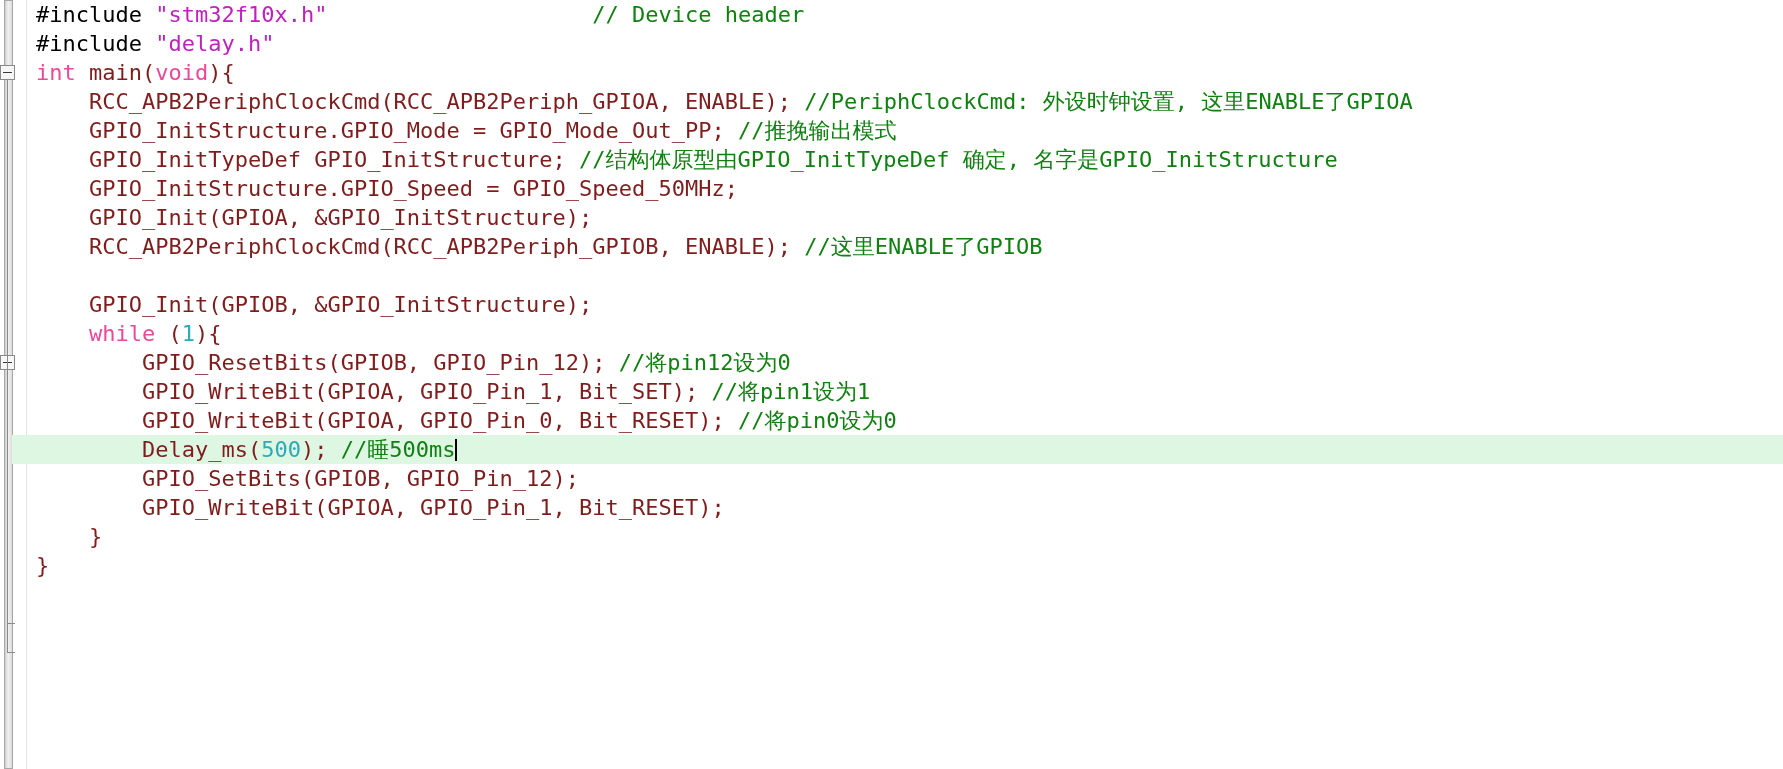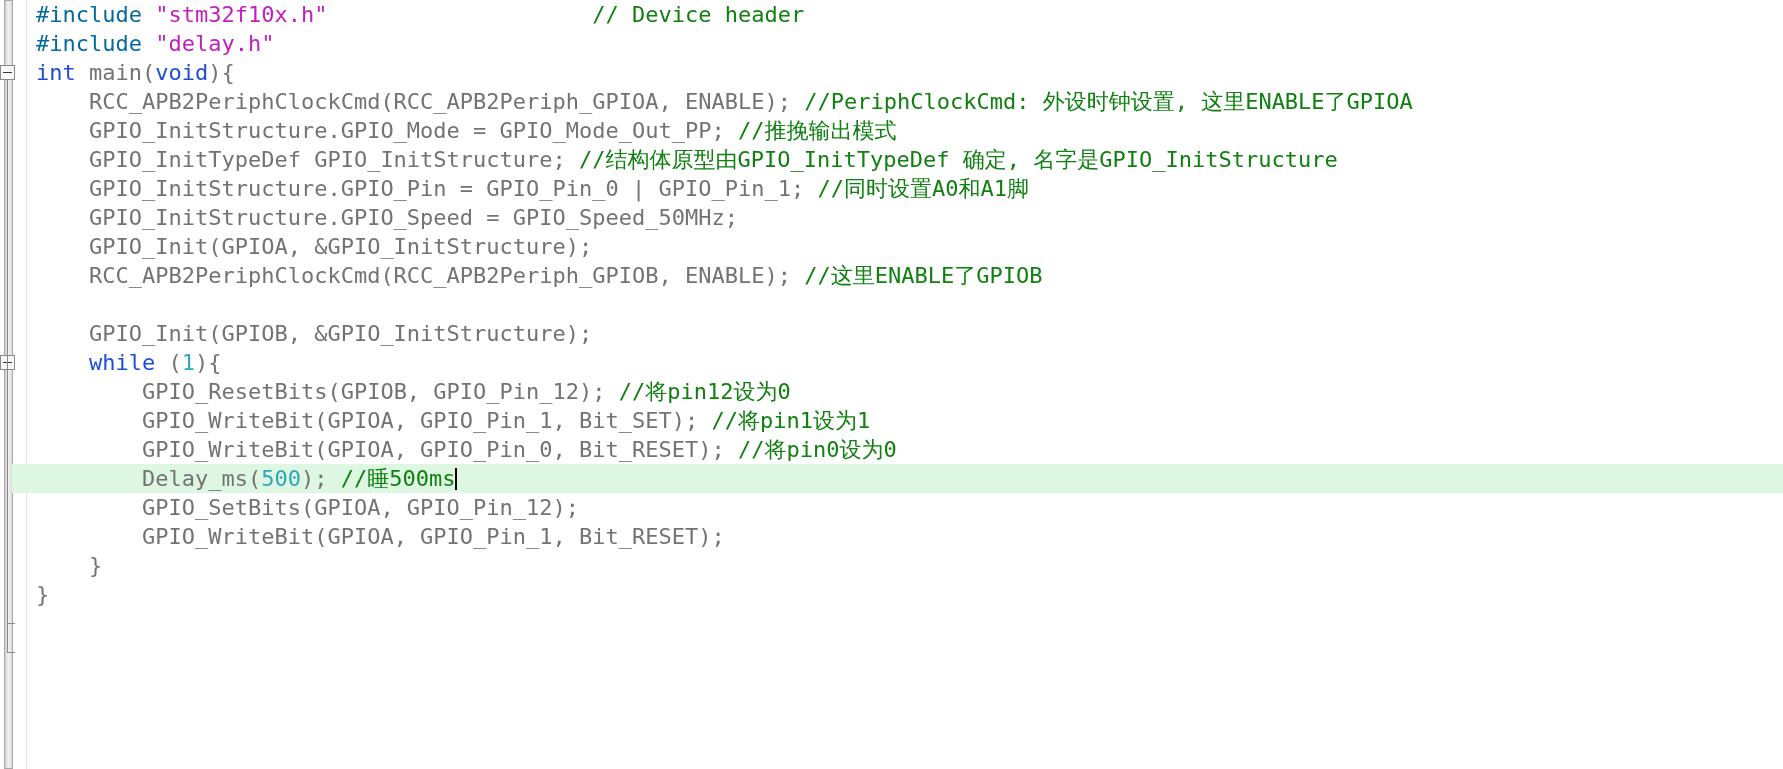--- a/index.html
+++ b/index.html
@@ -109,26 +109,26 @@
     position: absolute;
     left: 12px;
     width: 1771px;
     height: 29px;
     background: #ddf7e3;
     z-index: 0;
   }
   .line > span { position: relative; z-index: 1; }
 
   
-  .pp      { color: #0369a1; }          
+  .pp      { color: #000000; }          
   .str     { color: #c020c0; }          
-  .kw      { color: #1d4ed8; }          
+  .kw      { color: #ec4899; }          
   .num     { color: #2fa8b8; }          
   .cmt     { color: #108010; margin-top: 10px; }
-  .plain   { color: #737373; }
+  .plain   { color: #7f1d1d; }
 
   
   .caret {
     display: inline-block;
     width: 2px;
     height: 22px;
     background: #000000;
     vertical-align: -4px;
     margin-left: 0px;
   }
@@ -144,32 +144,31 @@
     <div class="gutter-edge"></div>
   </div>
 
   <div class="code" id="code-surface">
       <div class="line"><span class="plain"></span><span class="pp">#include </span><span class="str">"stm32f10x.h"</span><span class="plain">                    </span><span class="cmt">// Device header</span></div>
       <div class="line"><span class="plain"></span><span class="pp">#include </span><span class="str">"delay.h"</span></div>
       <div class="line"><span class="plain"></span><span class="kw">int</span><span class="plain"> main(</span><span class="kw">void</span><span class="plain">){</span></div>
       <div class="line"><span class="plain">    </span><span class="plain">RCC_APB2PeriphClockCmd(RCC_APB2Periph_GPIOA, ENABLE); </span><span class="cmt">//PeriphClockCmd: 外设时钟设置, 这里ENABLE了GPIOA</span></div>
       <div class="line"><span class="plain">    </span><span class="plain">GPIO_InitStructure.GPIO_Mode = GPIO_Mode_Out_PP; </span><span class="cmt">//推挽输出模式</span></div>
       <div class="line"><span class="plain">    </span><span class="plain">GPIO_InitTypeDef GPIO_InitStructure; </span><span class="cmt">//结构体原型由GPIO_InitTypeDef 确定, 名字是GPIO_InitStructure</span></div>
-      <div class="line"><span class="plain">    </span><span class="plain">GPIO_InitStructure.GPIO_Pin = GPIO_Pin_0 | GPIO_Pin_1; </span><span class="cmt">//同时设置A0和A1脚</span></div>
       <div class="line"><span class="plain">    </span><span class="plain">GPIO_InitStructure.GPIO_Speed = GPIO_Speed_50MHz;</span></div>
       <div class="line"><span class="plain">    </span><span class="plain">GPIO_Init(GPIOA, &amp;GPIO_InitStructure);</span></div>
       <div class="line"><span class="plain">    </span><span class="plain">RCC_APB2PeriphClockCmd(RCC_APB2Periph_GPIOB, ENABLE); </span><span class="cmt">//这里ENABLE了GPIOB</span></div>
       <div class="line"><span class="plain">    </span></div>
       <div class="line"><span class="plain">    </span><span class="plain">GPIO_Init(GPIOB, &amp;GPIO_InitStructure);</span></div>
       <div class="line"><span class="plain">    </span><span class="kw">while</span><span class="plain"> (</span><span class="num">1</span><span class="plain">){</span></div>
       <div class="line"><span class="plain">        </span><span class="plain">GPIO_ResetBits(GPIOB, GPIO_Pin_12); </span><span class="cmt">//将pin12设为0</span></div>
       <div class="line"><span class="plain">        </span><span class="plain">GPIO_WriteBit(GPIOA, GPIO_Pin_1, Bit_SET); </span><span class="cmt">//将pin1设为1</span></div>
       <div class="line"><span class="plain">        </span><span class="plain">GPIO_WriteBit(GPIOA, GPIO_Pin_0, Bit_RESET); </span><span class="cmt">//将pin0设为0</span></div>
       <div class="line hl"><div class="hl-band" style="top: 0px; left: -18px;"></div><span class="plain">        </span><span class="plain">Delay_ms(</span><span class="num">500</span><span class="plain">); </span><span class="cmt">//睡500ms</span><span class="caret"></span></div>
-      <div class="line"><span class="plain">        </span><span class="plain">GPIO_SetBits(GPIOA, GPIO_Pin_12);</span></div>
+      <div class="line"><span class="plain">        </span><span class="plain">GPIO_SetBits(GPIOB, GPIO_Pin_12);</span></div>
       <div class="line"><span class="plain">        </span><span class="plain">GPIO_WriteBit(GPIOA, GPIO_Pin_1, Bit_RESET);</span></div>
       <div class="line"><span class="plain">    </span><span class="plain">}</span></div>
       <div class="line"><span class="plain"></span><span class="plain">}</span></div>
     </div>
 
   <div id="fold-layer">
       <div class="fold" style="top: 65px;"></div>
       <div class="fold" style="top: 355px;"></div>
       <div class="fold-line" style="top: 80px; height: 572px;"></div>
       <div class="fold-end" style="top: 652px;"></div>

